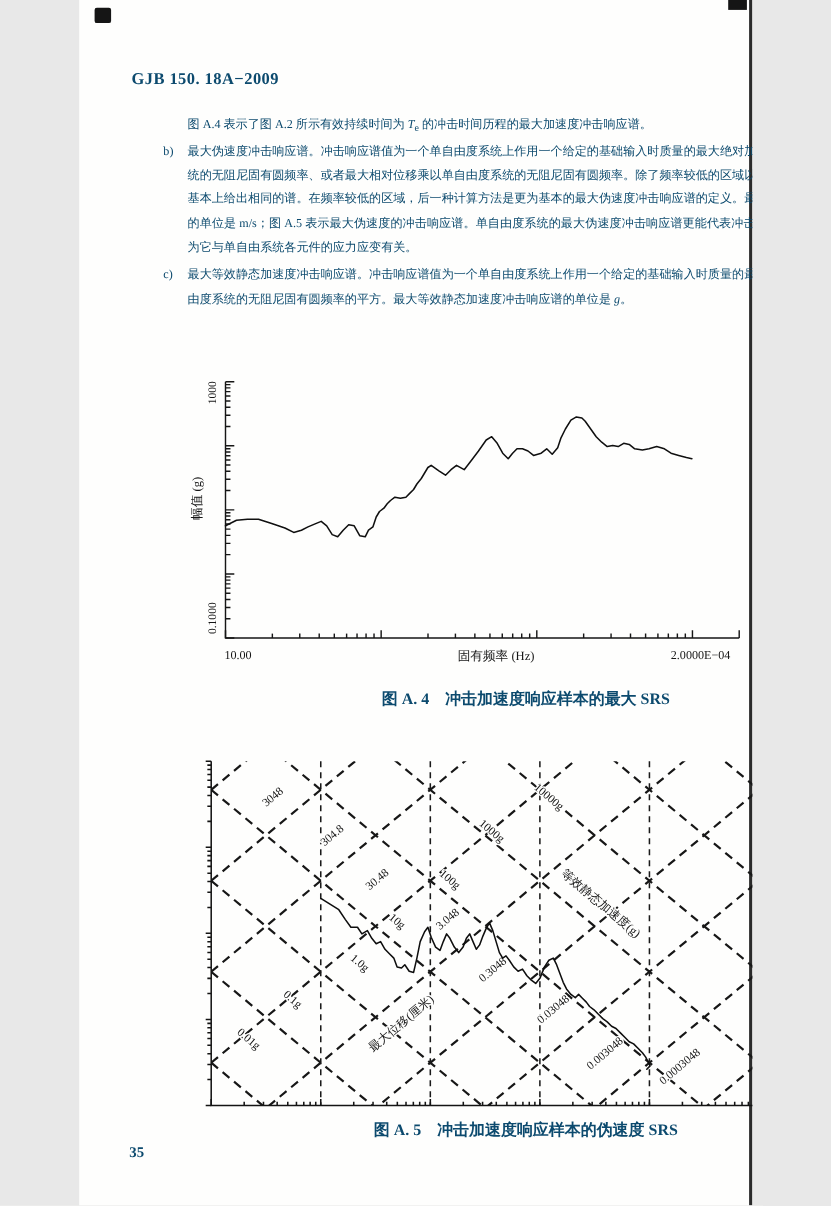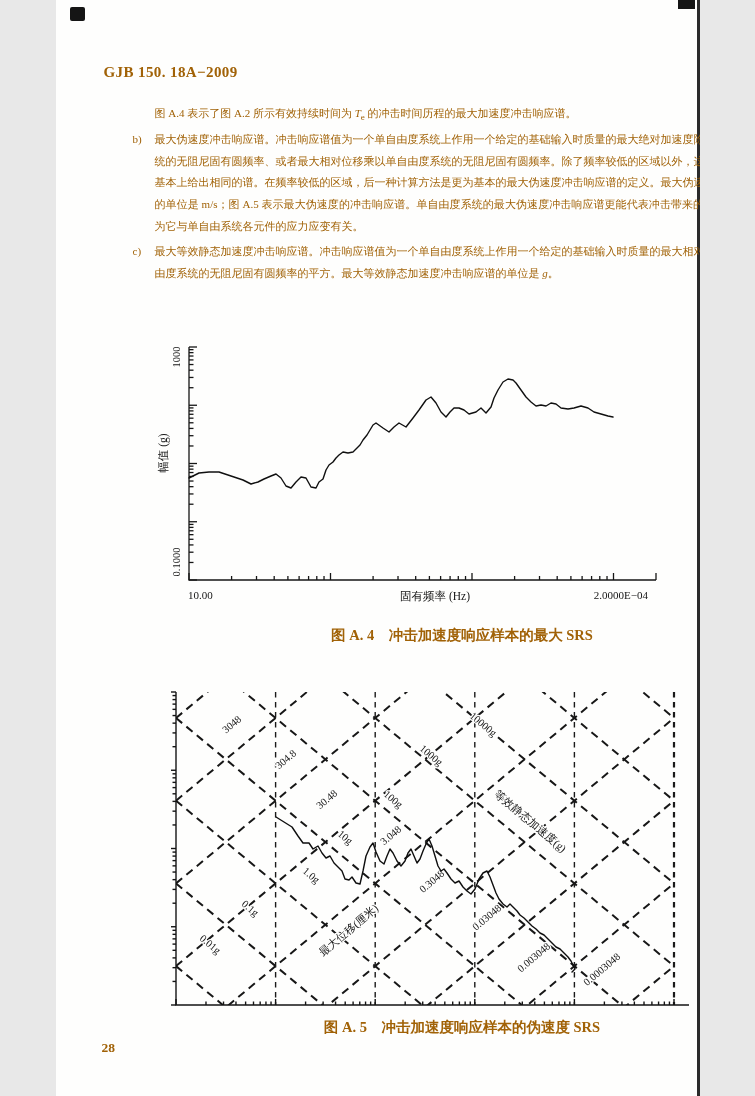--- a/index.html
+++ b/index.html
@@ -1,17 +1,17 @@
 <!DOCTYPE html>
 <html><head>
 <meta charset="utf-8">
 <style>
   html,body{margin:0;padding:0;background:#e8e8e8;}
   .page{position:relative;width:612px;height:1096px;background:#fefefdff;background:#fefefd;
-        font-family:"Liberation Serif","DejaVu Serif",serif;color:#a16207;overflow:hidden;margin:0 auto;padding-left:32px;}
+        font-family:"Liberation Serif","DejaVu Serif",serif;color:#0c4a6e;overflow:hidden;margin:0 auto;}
   .doc-header{position:absolute;left:48px;top:64px;font-weight:bold;font-size:15px;letter-spacing:.4px;}
   .body-text{position:absolute;left:99px;top:103px;width:616px;font-size:11px;line-height:21.7px;text-align:justify;}
   .intro{margin:0;}
   .li{position:relative;margin:0;}
   .li .lab{position:absolute;left:-22px;top:0;}
   .li.c{margin-top:4px;}
   #a4svg{position:absolute;left:95px;top:343px;}
   #a5svg{position:absolute;left:115px;top:688px;}
   .caption{position:absolute;left:0;width:755px;text-align:center;font-weight:bold;font-size:14.5px;margin-left:29px;}
   .cap4{top:626px;}
@@ -247,14 +247,14 @@
       <text transform="translate(172 152) rotate(40)" font-size="10.5" text-anchor="middle" fill="#151515" paint-order="stroke" stroke="#fefefd" stroke-width="2.6">10g</text>
       <text transform="translate(220 114) rotate(40)" font-size="10.5" text-anchor="middle" fill="#151515" paint-order="stroke" stroke="#fefefd" stroke-width="2.6">100g</text>
       <text transform="translate(258 70) rotate(40)" font-size="10.5" text-anchor="middle" fill="#151515" paint-order="stroke" stroke="#fefefd" stroke-width="2.6">1000g</text>
       <text transform="translate(310 39) rotate(40)" font-size="10.5" text-anchor="middle" fill="#151515" paint-order="stroke" stroke="#fefefd" stroke-width="2.6">10000g</text>
       <text transform="translate(357 136) rotate(40)" font-size="11" text-anchor="middle" fill="#151515" paint-order="stroke" stroke="#fefefd" stroke-width="2.6">等效静态加速度(g)</text>
       <text transform="translate(180 245) rotate(-40)" font-size="11" text-anchor="middle" fill="#151515" paint-order="stroke" stroke="#fefefd" stroke-width="2.6">最大位移(厘米)</text>
       <polyline points="105,129 113,134 121,139 127,148 132,155 138,155 142,161 147,158 151,165 155,170 159,168 163,175 167,179 171,183 174,191 178,192 181,189 185,195 189,196 192,183 195,168 199,159 202,155 205,164 209,173 213,176 216,168 219,161 222,165 226,173 230,178 234,173 237,165 240,161 243,168 246,175 249,171 252,163 255,156 258,151 261,158 264,168 267,178 270,183 273,181 276,185 280,191 284,195 288,193 292,199 296,203 300,206 304,201 308,191 312,185 316,183 319,189 322,197 325,205 328,211 332,216 336,219 339,216 342,219 346,223 349,227 353,230 357,234 361,238 365,241 369,245 373,247 377,251 381,255 385,259 389,261 393,265 397,269 400,273 402,277 404,281 401,284" fill="none" stroke="#0e0e0e" stroke-width="1.4" stroke-linejoin="round" stroke-linecap="round"></polyline>
     </svg>
   <div class="caption cap5">图 A. 5　冲击加速度响应样本的伪速度 SRS</div>
 
-  <div class="pageno">28</div>
+  <div class="pageno">35</div>
 </div>
 
 </body></html>

